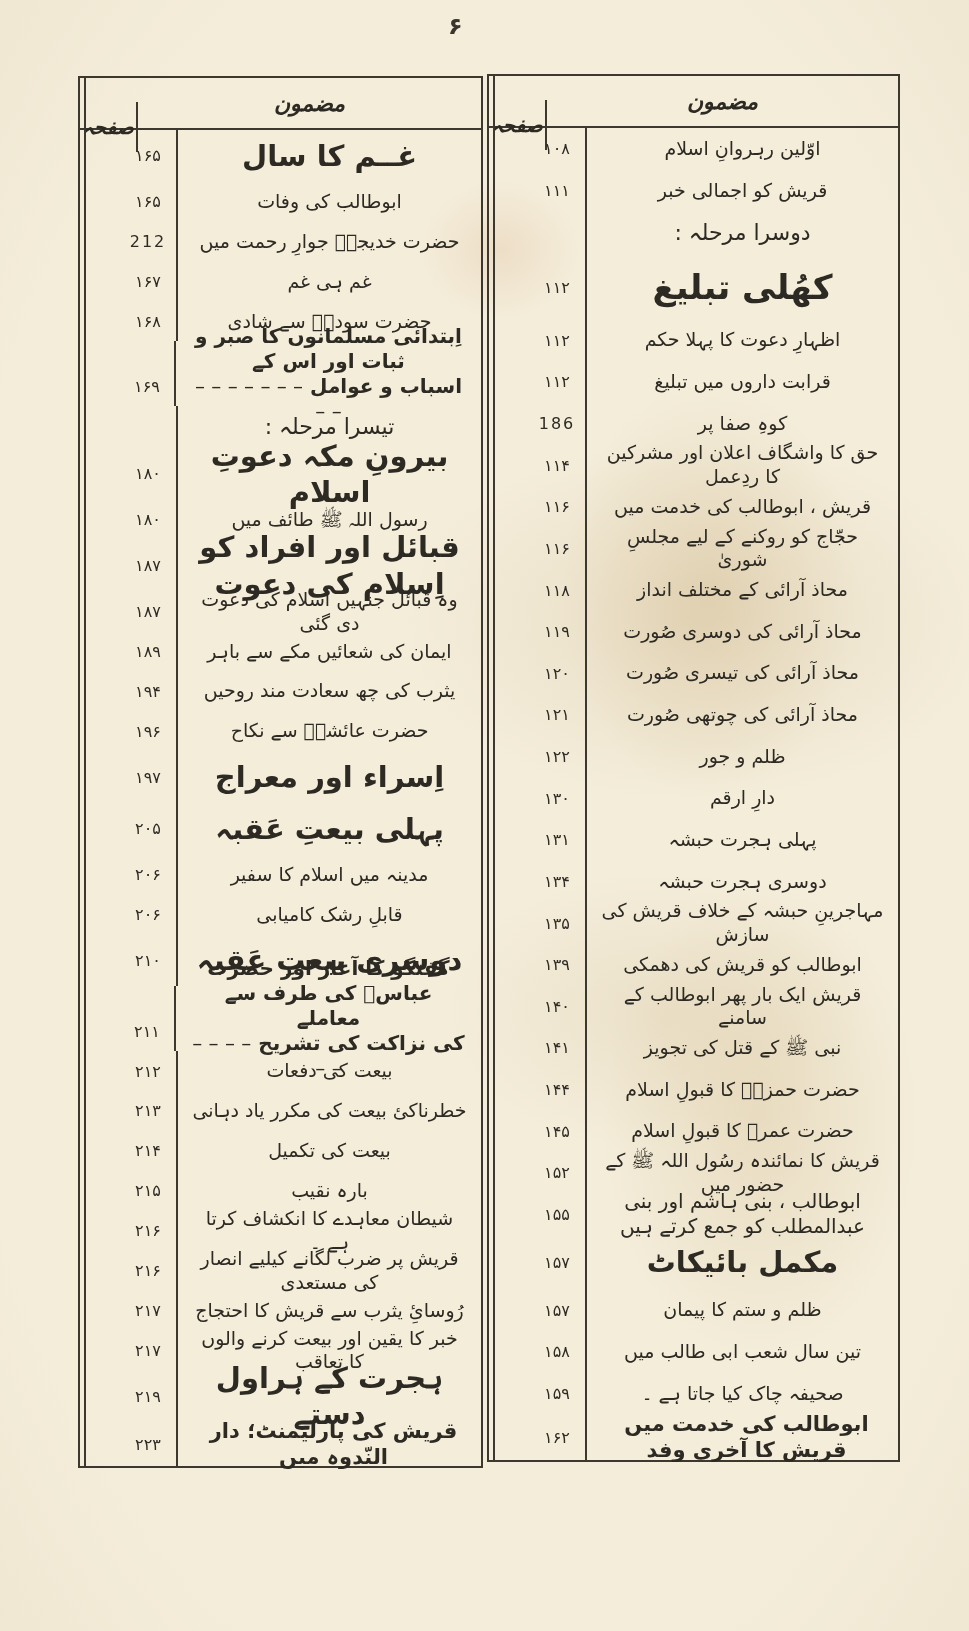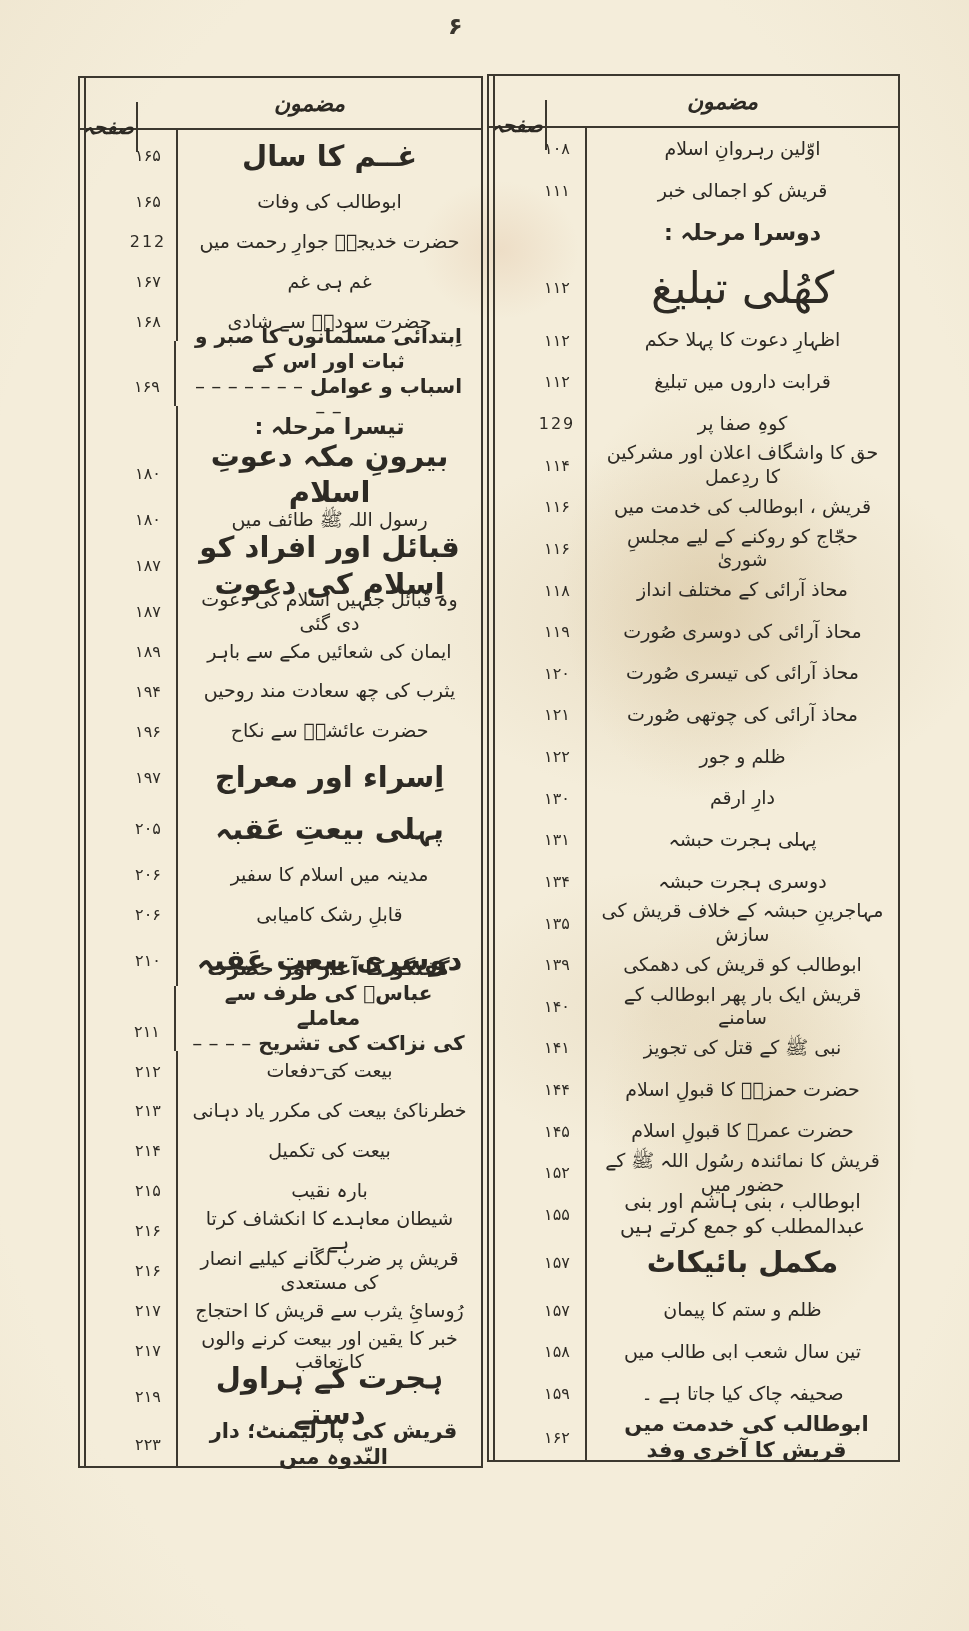--- a/index.html
+++ b/index.html
@@ -40,23 +40,23 @@
     font-size:16px;letter-spacing:2px;color:#2e2b25;
   }
   .topic-cell{
     flex:1;display:flex;flex-direction:column;align-items:center;justify-content:center;
     text-align:center;font-size:19px;line-height:1.25;padding:1px 14px;
   }
   .toc-row{flex:1;}
   .toc-row.big{flex:1.3;}
   .toc-row.big .topic-cell{font-size:29px;font-weight:bold;}
   .toc-row.xbig{flex:1.55;}
-  .toc-row.xbig .topic-cell{font-size:44px;font-weight:normal;}
+  .toc-row.xbig .topic-cell{font-size:34px;font-weight:bold;}
   .toc-row.section{flex:1.05;}
-  .toc-row.section .topic-cell{font-size:22px;font-weight:bold;}
+  .toc-row.section .topic-cell{font-size:22px;font-weight:normal;}
   .toc-row.bold{flex:1.1;}
   .toc-row.bold .topic-cell{font-size:21px;font-weight:bold;margin-left:8px;}
   .toc-row.small .topic-cell{font-size:20px;}
   .toc-row.twoline{flex:1.62;}
   .toc-row.twoline .topic-cell{font-weight:bold;font-size:20px;}
   .toc-row.twoline .num-cell{align-items:flex-end;padding-bottom:10px;box-sizing:border-box;}
   .dashes{letter-spacing:1px;font-weight:normal;}
 </style>
 </head>
 <body>
@@ -230,21 +230,21 @@
         </div>
         <div class="toc-row normal">
           <div class="num-cell">۱۱۲</div>
           <div class="topic-cell" dir="rtl">اظہارِ دعوت کا پہلا حکم</div>
         </div>
         <div class="toc-row normal">
           <div class="num-cell">۱۱۲</div>
           <div class="topic-cell" dir="rtl">قرابت داروں میں تبلیغ</div>
         </div>
         <div class="toc-row normal">
-          <div class="num-cell">129</div>
+          <div class="num-cell">186</div>
           <div class="topic-cell" dir="rtl">کوہِ صفا پر</div>
         </div>
         <div class="toc-row normal">
           <div class="num-cell">۱۱۴</div>
           <div class="topic-cell" dir="rtl">حق کا واشگاف اعلان اور مشرکین کا ردِعمل</div>
         </div>
         <div class="toc-row normal">
           <div class="num-cell">۱۱۶</div>
           <div class="topic-cell" dir="rtl">قریش ، ابوطالب کی خدمت میں</div>
         </div>

